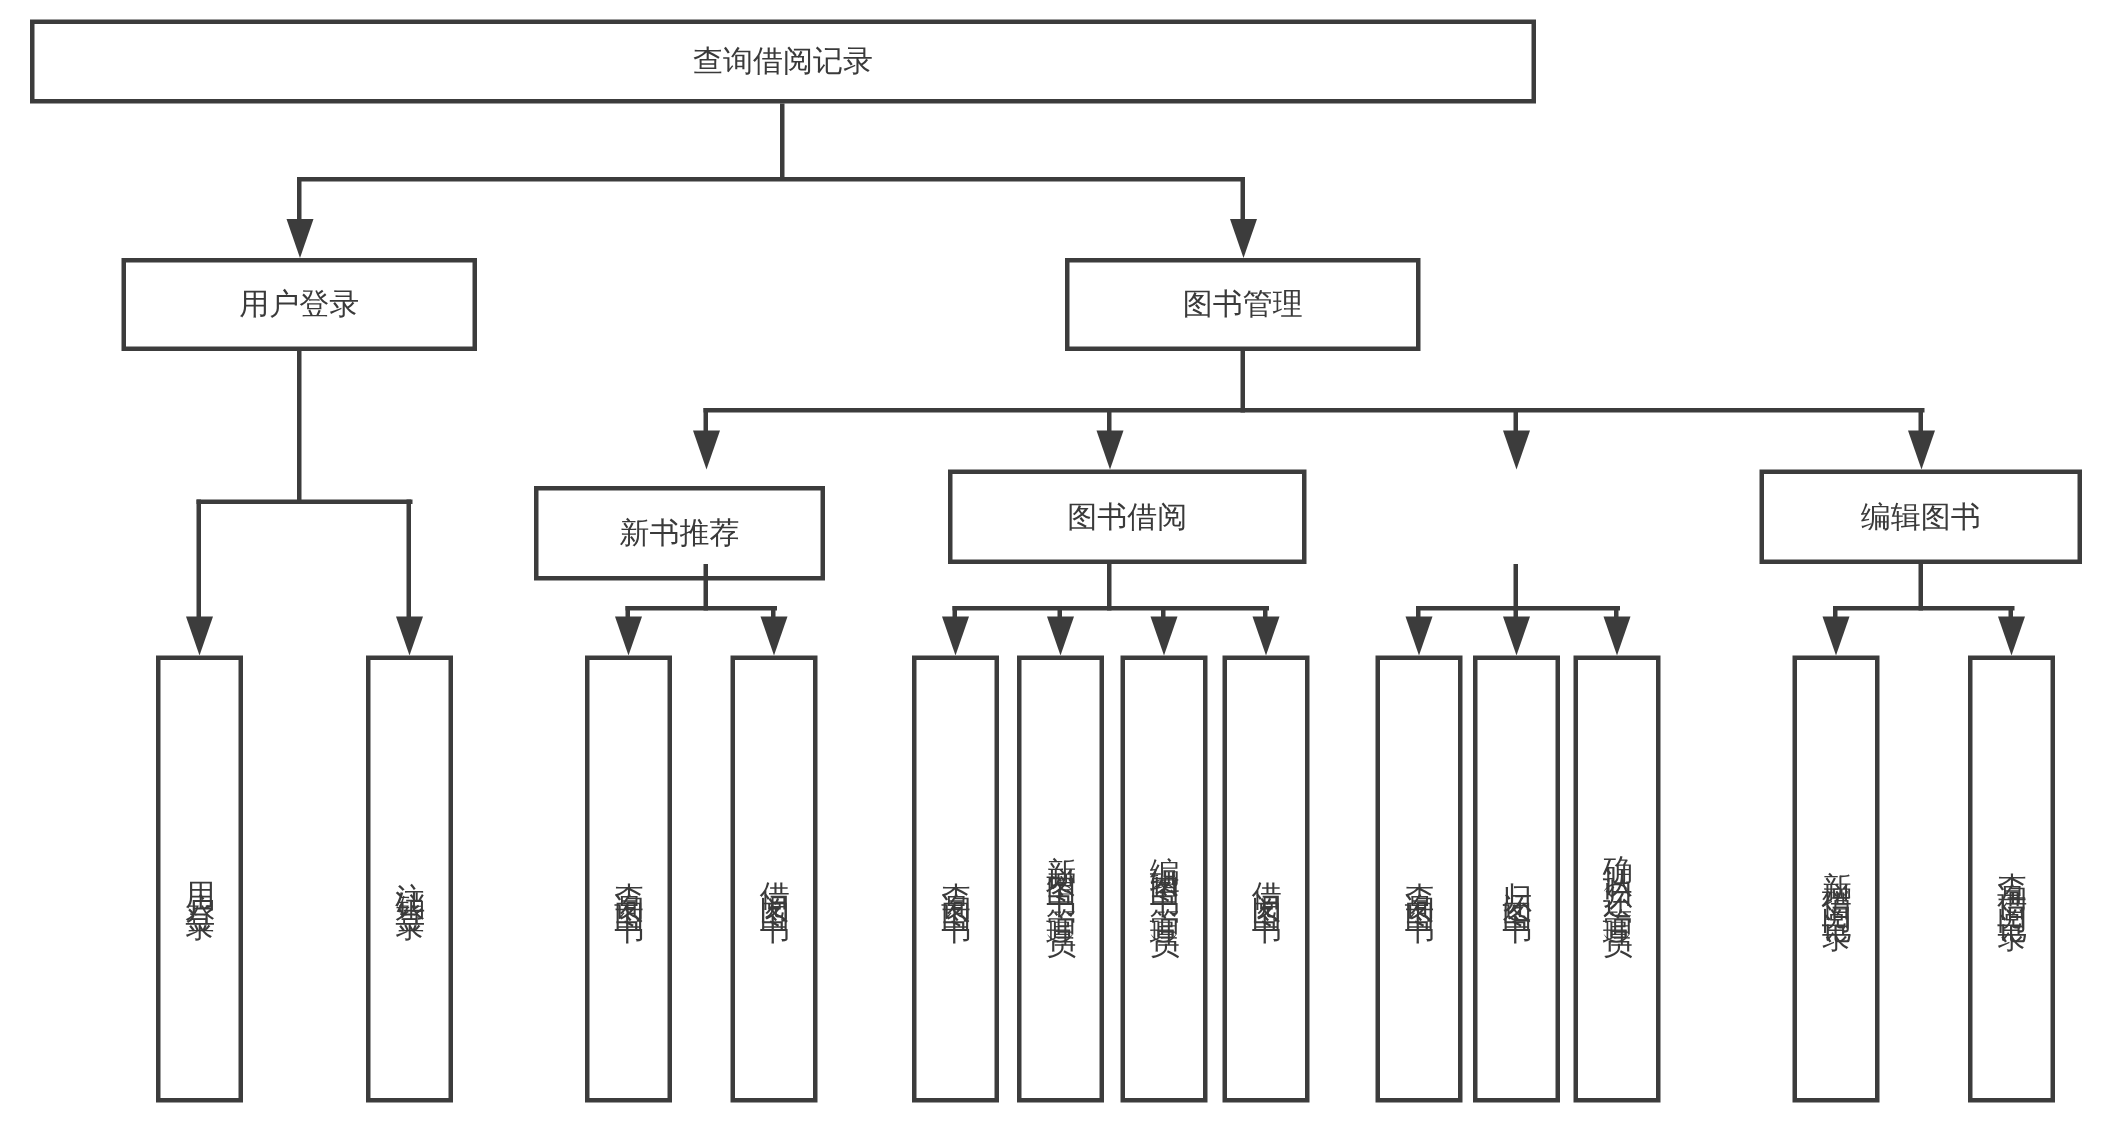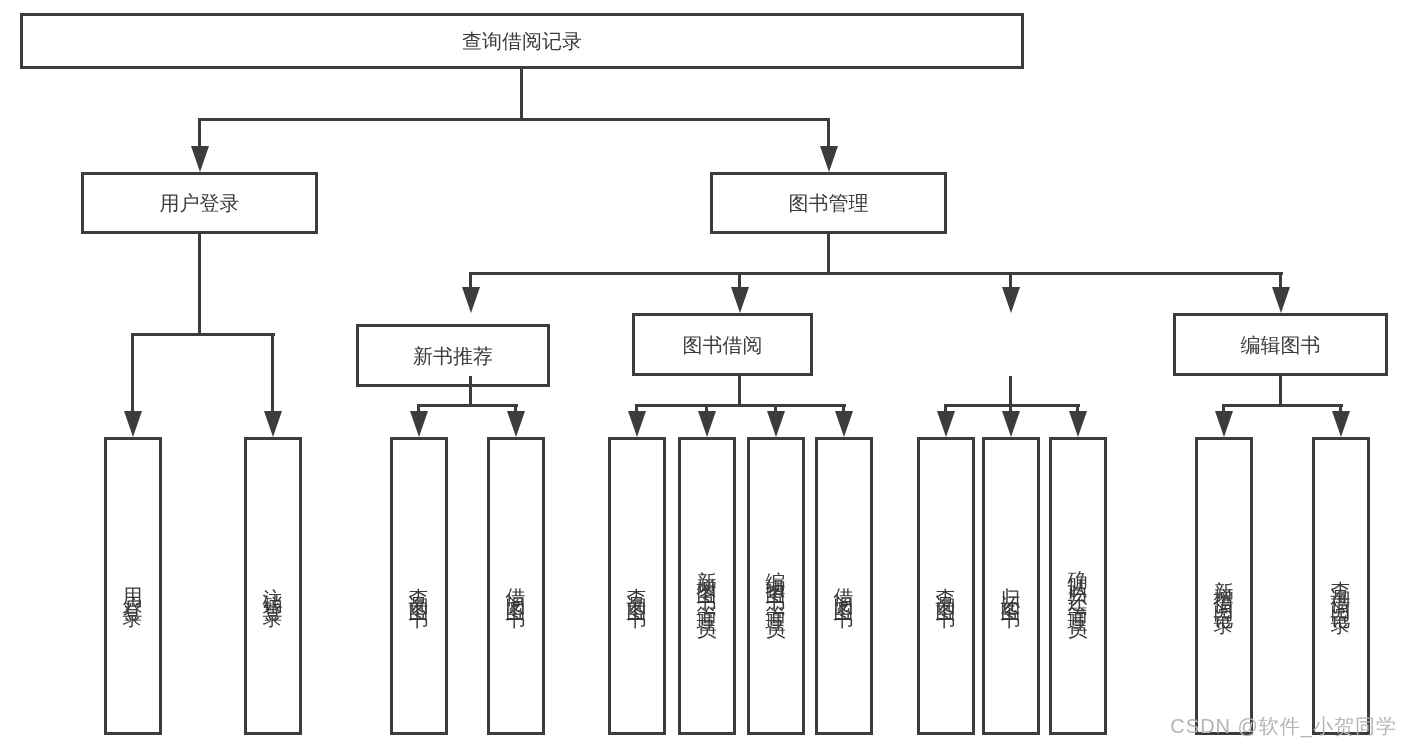--- a/index.html
+++ b/index.html
@@ -89,21 +89,21 @@
   <div class="vl" style="left:1009px; top:272px; height:20px;"></div>
   <div class="vl" style="left:1279px; top:272px; height:20px;"></div>
   <div class="arr" style="left:462px;  top:287px;"></div>
   <div class="arr" style="left:731px;  top:287px;"></div>
   <div class="arr" style="left:1002px; top:287px;"></div>
   <div class="arr" style="left:1272px; top:287px;"></div>
 
   <div class="box" style="left:356px; top:313px; width:194px; height:63px;margin-top:11px;">
     <span>新书推荐</span>
   </div>
-  <div class="box" style="left:632px; top:313px; width:181px; height:63px;">
+  <div class="box" style="left:632px; top:313px; width:239px; height:63px;">
     <span>图书借阅</span>
   </div>
   <div class="box" style="left:1173px; top:313px; width:215px; height:63px;">
     <span>编辑图书</span>
   </div>
 
   <div class="vl" style="left:469px; top:376px; height:31px;"></div>
   <div class="hl" style="left:417px; top:404px; width:101px;"></div>
   <div class="vl" style="left:417px; top:404px; height:12px;"></div>
   <div class="vl" style="left:514px; top:404px; height:12px;"></div>
@@ -174,15 +174,14 @@
     <span class="vlabel">确认归还（管理员）</span>
   </div>
 
   <div class="box leaf" style="left:1195px; top:437px; width:58px; height:298px;">
     <span class="vlabel">新增借阅记录</span>
   </div>
   <div class="box leaf" style="left:1312px; top:437px; width:58px; height:298px;">
     <span class="vlabel">查询借阅记录</span>
   </div>
 
-  <div class="watermark">CSDN @软件_小贺同学</div>
 
 </div>
 
 </body></html>

